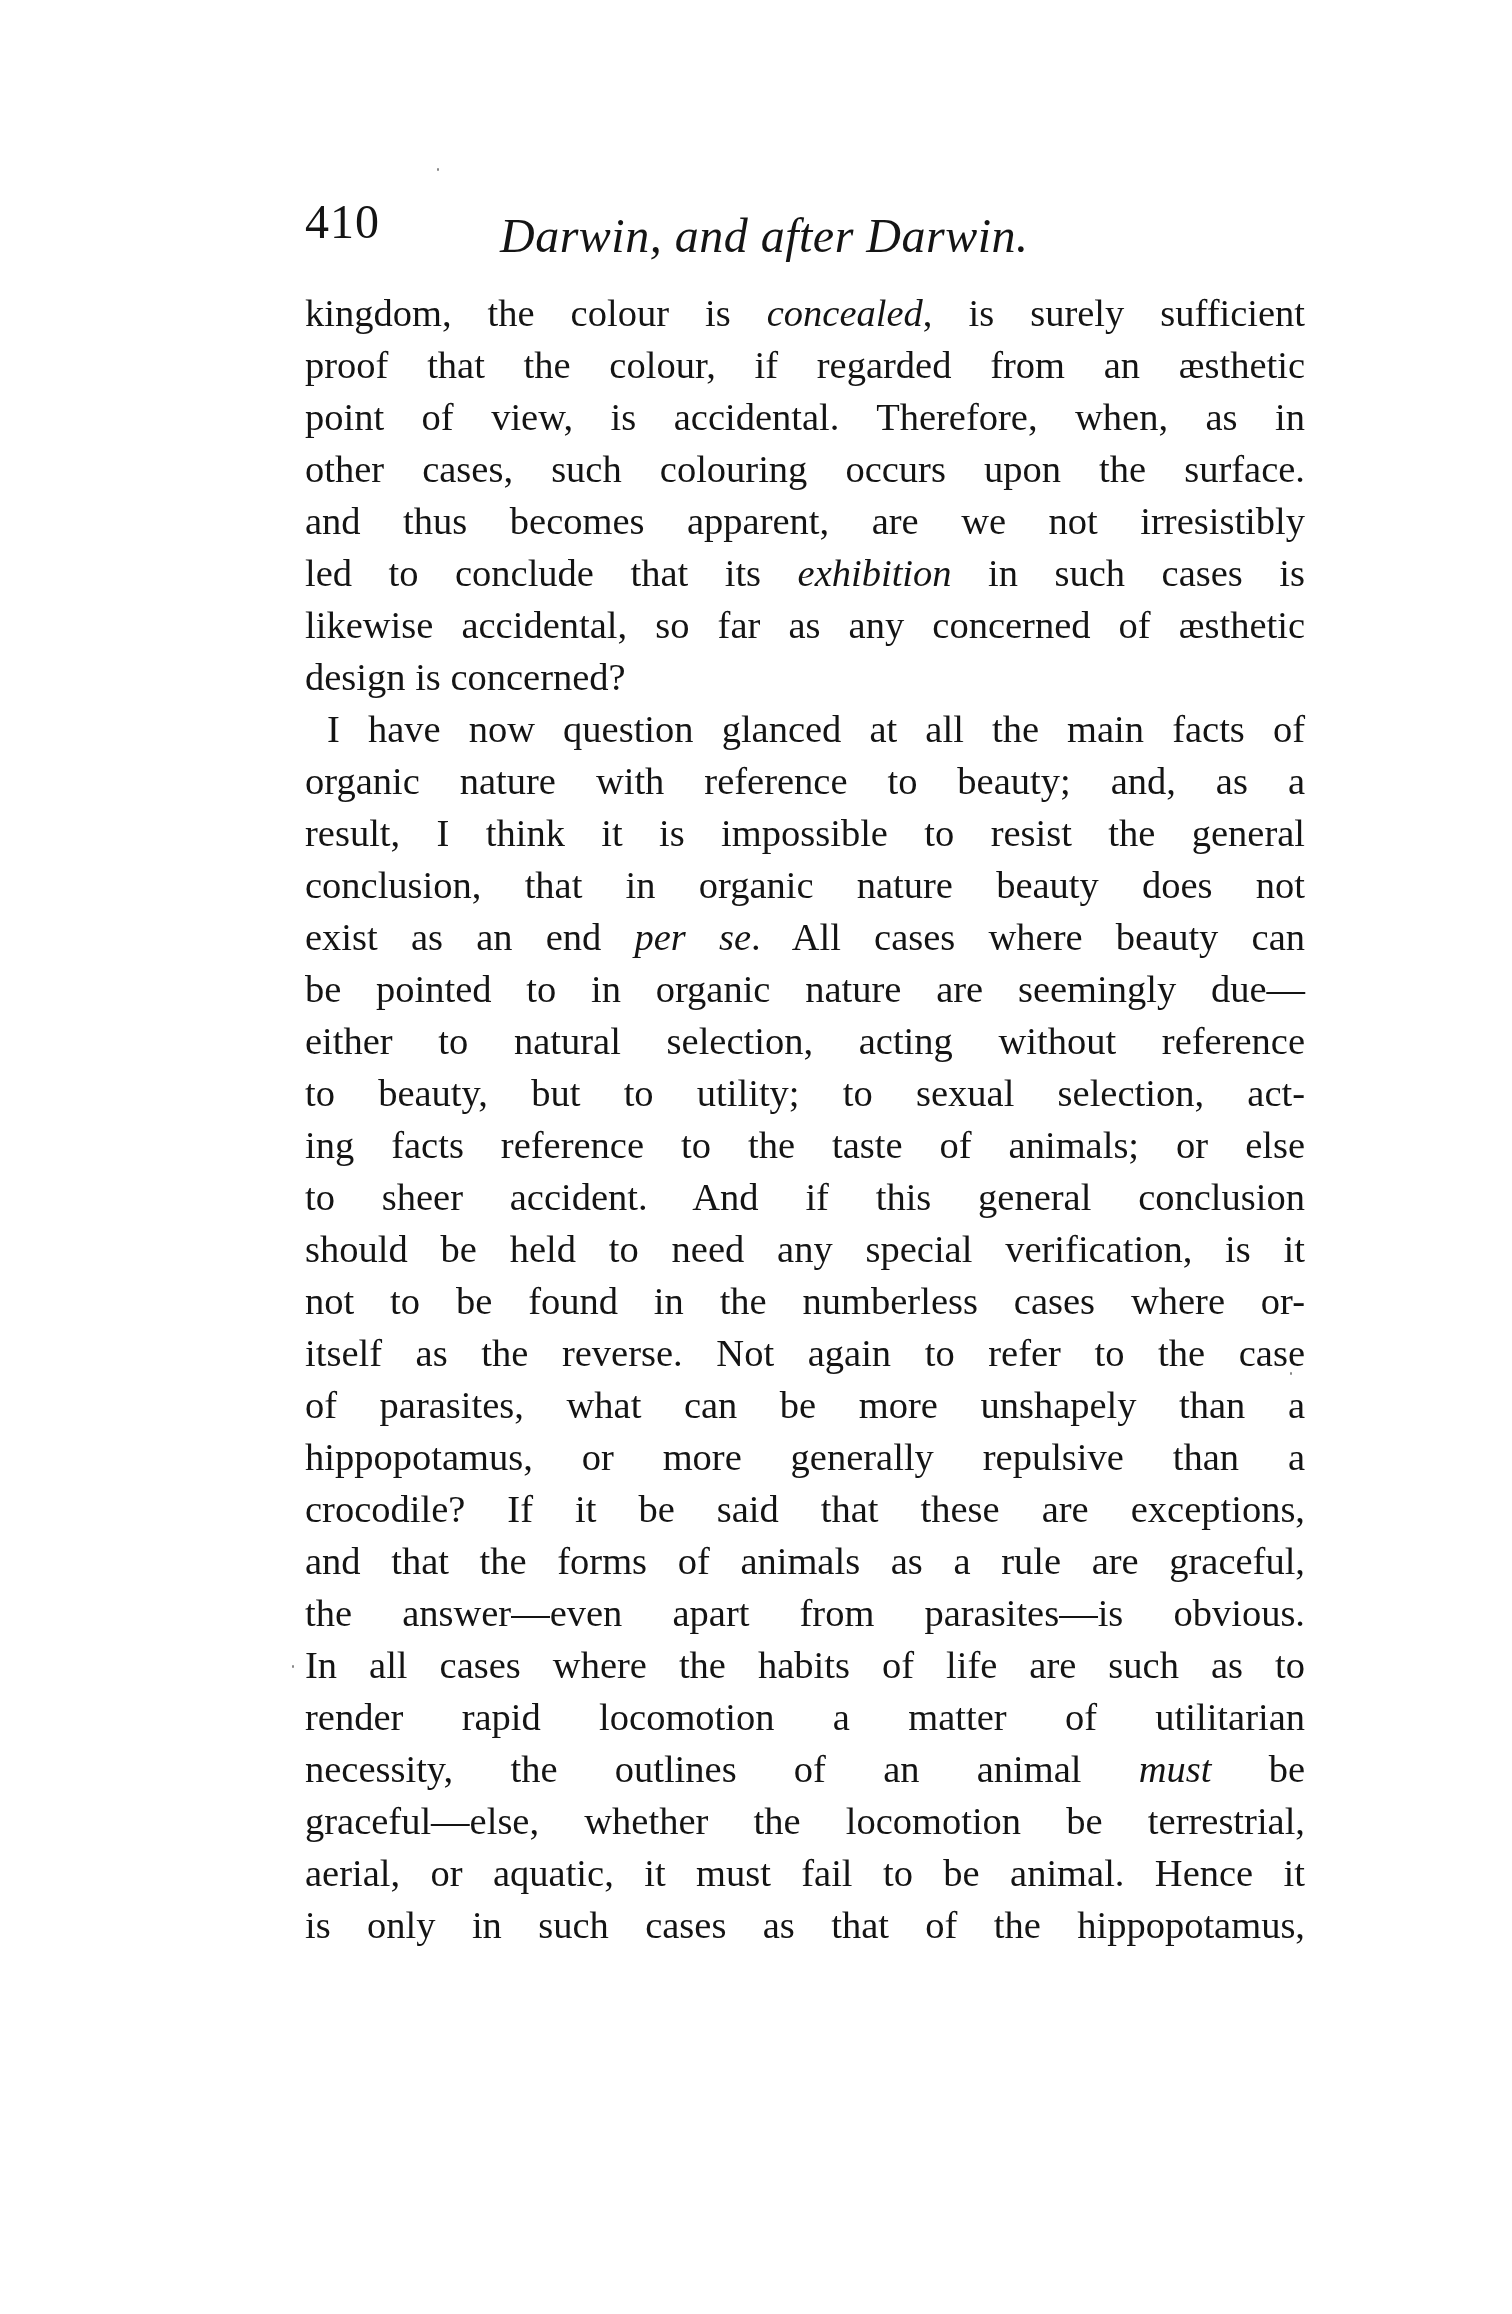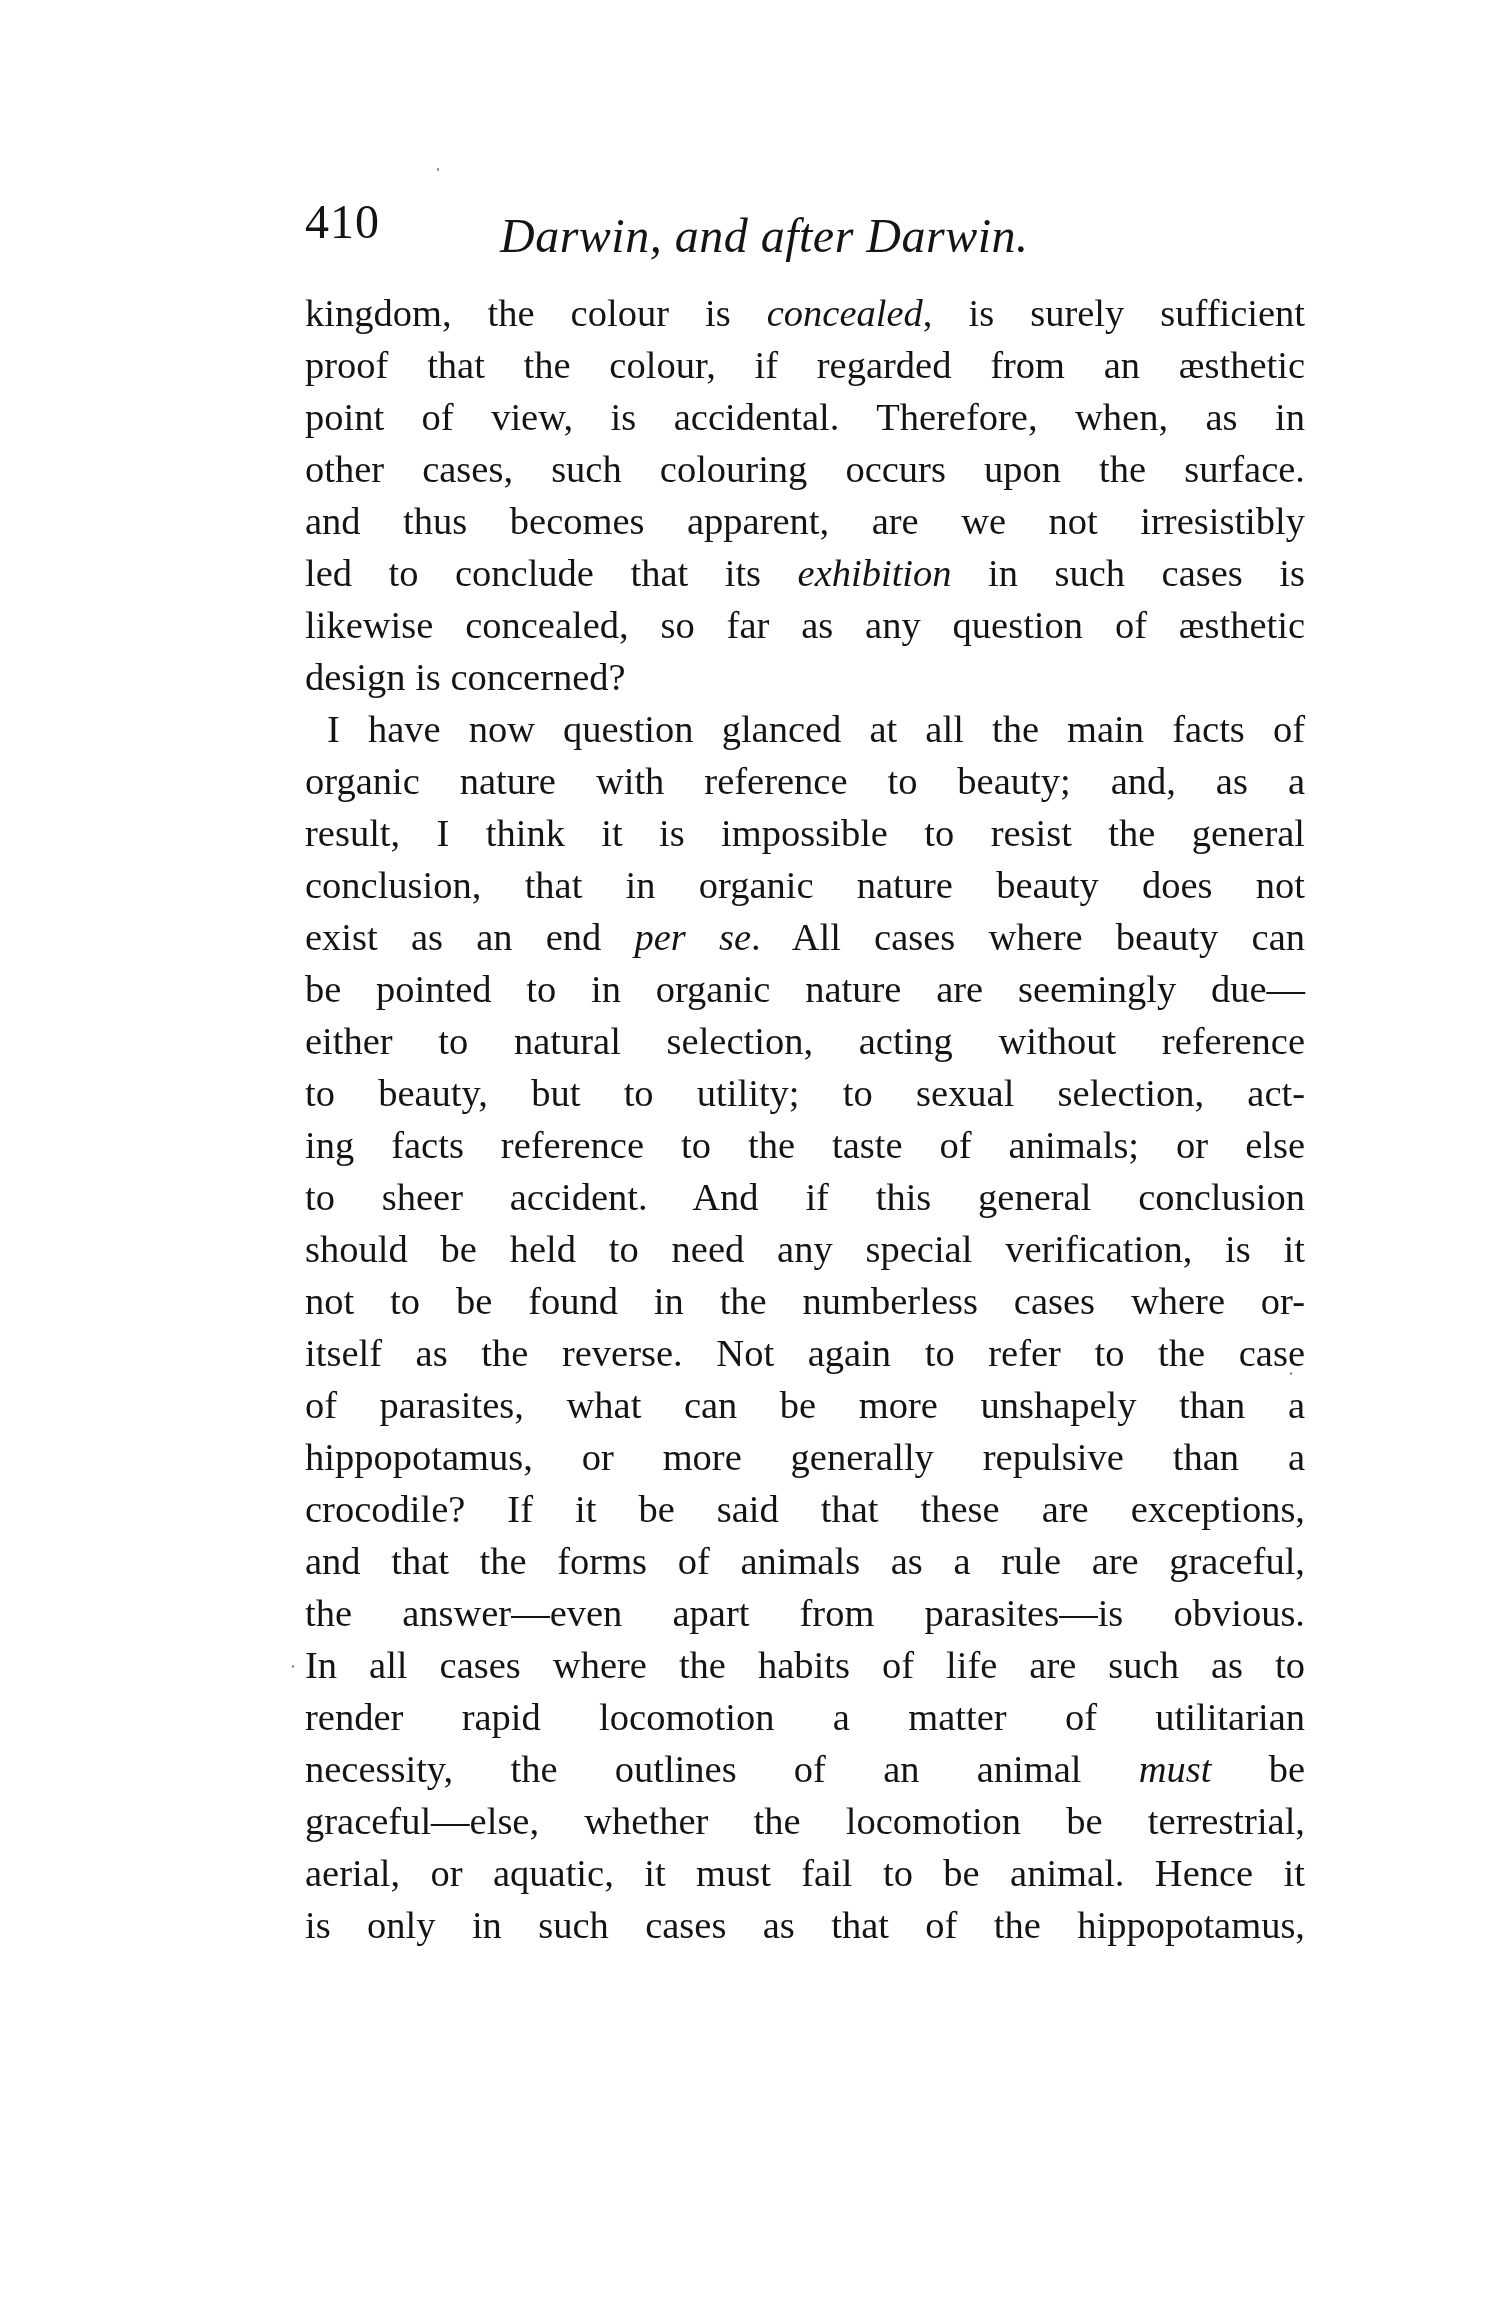--- a/index.html
+++ b/index.html
@@ -85,21 +85,21 @@
     <span class="page-number">410</span>
     <span class="running-title">Darwin, and after Darwin.</span>
   </div>
   <div class="body-text" id="body-text">
       <span class="line"><span>kingdom, the colour is </span><em>concealed</em><span>, is surely sufficient</span></span>
       <span class="line"><span>proof that the colour, if regarded from an æsthetic</span></span>
       <span class="line"><span>point of view, is accidental.  Therefore, when, as in</span></span>
       <span class="line"><span>other cases, such colouring occurs upon the surface.</span></span>
       <span class="line"><span>and thus becomes apparent, are we not irresistibly</span></span>
       <span class="line"><span>led to conclude that its </span><em>exhibition</em><span> in such cases is</span></span>
-      <span class="line"><span>likewise concealed, so far as any question of æsthetic</span></span>
+      <span class="line"><span>likewise accidental, so far as any concerned of æsthetic</span></span>
       <span class="line last"><span>design is concerned?</span></span>
       <span class="line indent"><span>I have now question glanced at all the main facts of</span></span>
       <span class="line"><span>organic nature with reference to beauty; and, as a</span></span>
       <span class="line"><span>result, I think it is impossible to resist the general</span></span>
       <span class="line"><span>conclusion, that in organic nature beauty does not</span></span>
       <span class="line"><span>exist as an end </span><em>per se</em><span>.  All cases where beauty can</span></span>
       <span class="line"><span>be pointed to in organic nature are seemingly due—</span></span>
       <span class="line"><span>either to natural selection, acting without reference</span></span>
       <span class="line"><span>to beauty, but to utility;  to sexual selection, act-</span></span>
       <span class="line"><span>ing facts reference to the taste of animals; or else</span></span>

